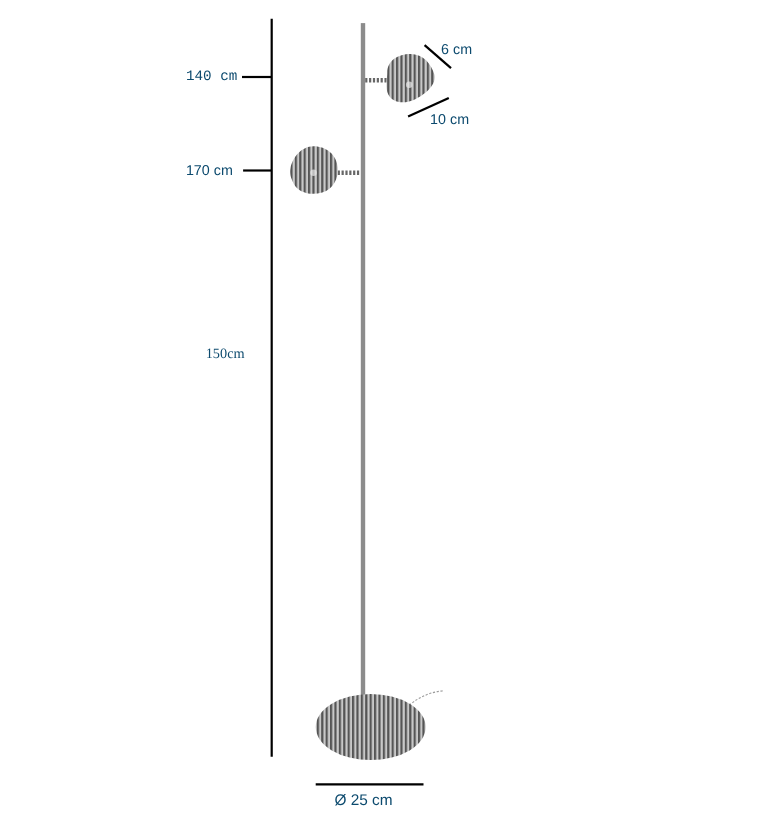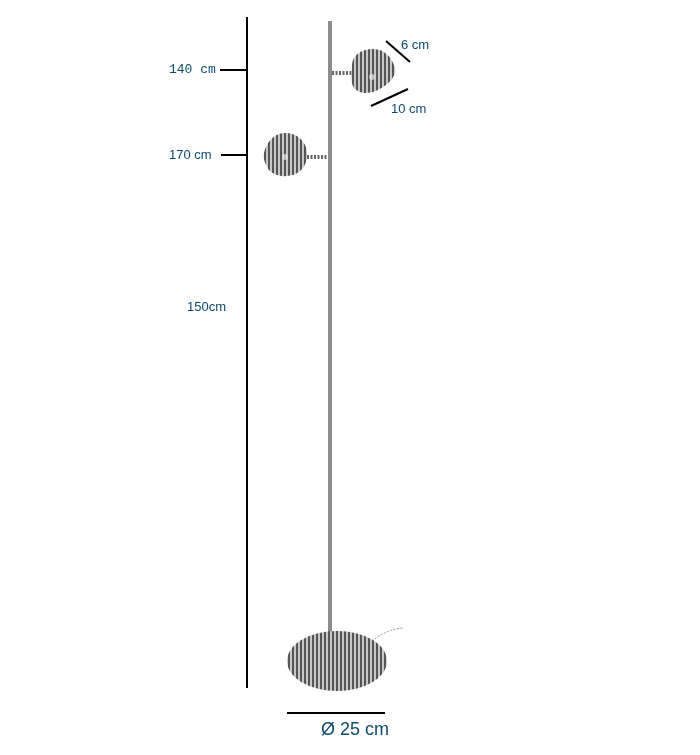--- a/index.html
+++ b/index.html
@@ -44,17 +44,17 @@
 
     <path d="M372,641 C382,633 392,629 403,628" fill="none" stroke="#9a9a9a" stroke-width="1" stroke-dasharray="2,1.5"></path>
 
     <ellipse cx="337" cy="661" rx="50" ry="30" fill="url(#stripes)"></ellipse>
 
     <line x1="287" y1="713" x2="385" y2="713" stroke="#000" stroke-width="2"></line>
   </svg>
 
   <span class="lbl" style="left:169px; top:63px;font-family:Liberation Mono, monospace;">140 cm</span>
   <span class="lbl" style="left:169px; top:148px;">170 cm</span>
-  <span class="lbl" style="left:187px; top:300px;">150cm</span>
+  <span class="lbl" style="left:187px; top:314px;font-family:Liberation Serif, serif;">150cm</span>
   <span class="lbl" style="left:401px; top:38px;">6 cm</span>
   <span class="lbl" style="left:391px; top:102px;">10 cm</span>
-  <span class="lbl" style="left:321px; top:720px; font-size:18px;">Ø 25 cm</span>
+  <span class="lbl" style="left:304px; top:720px; font-size:14px;">Ø 25 cm</span>
 </div>
 
 </body></html>

